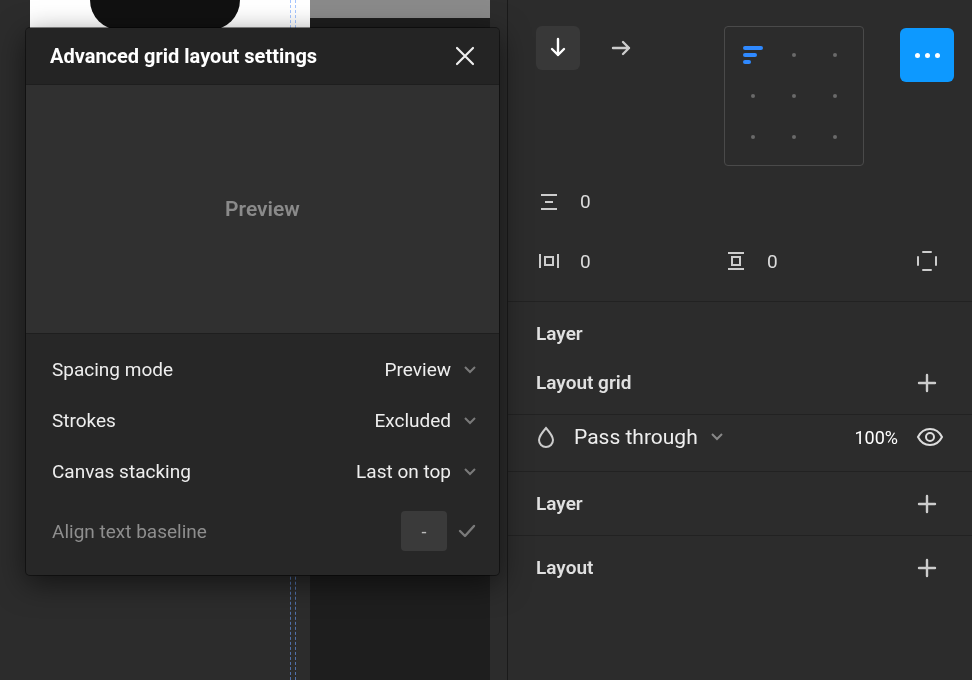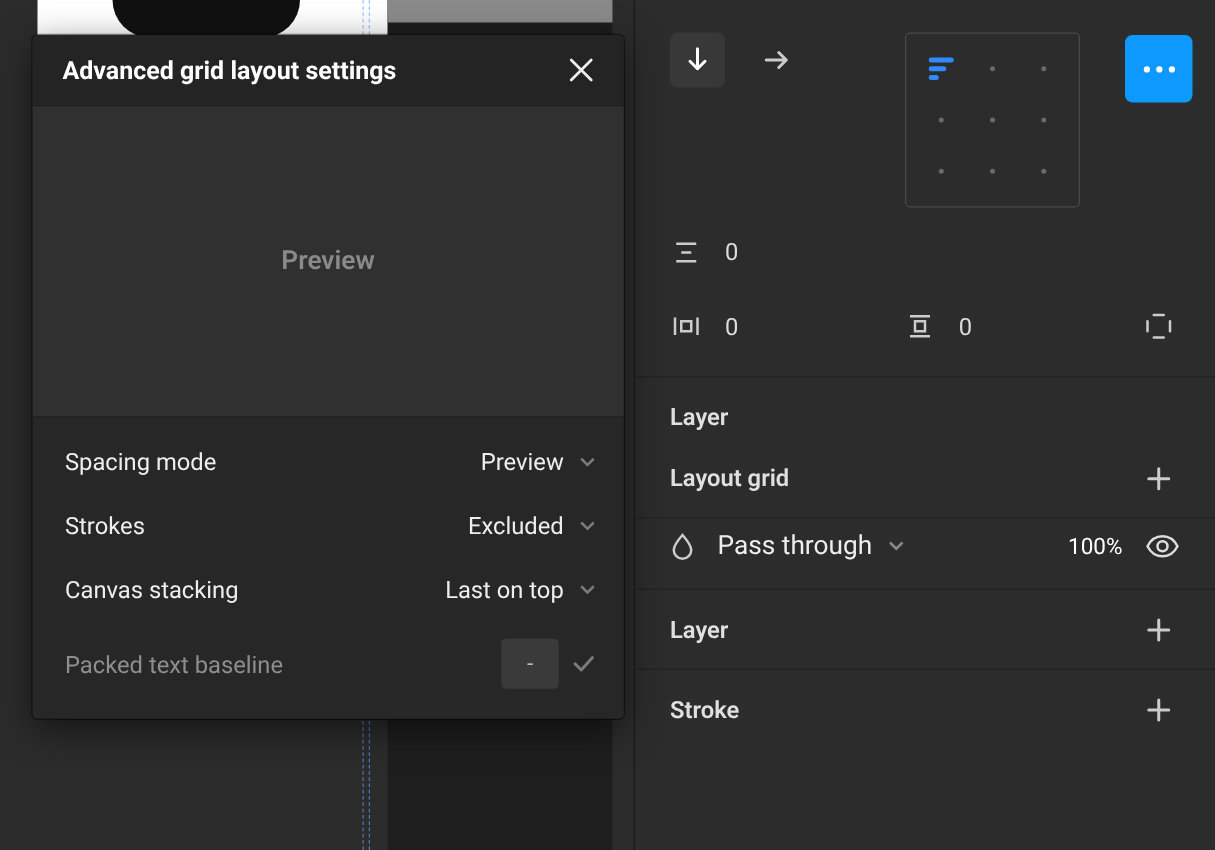--- a/index.html
+++ b/index.html
@@ -378,21 +378,21 @@
   <div class="section">
     <span class="section-title">Layer</span>
     <span class="add-btn">
       <svg width="22" height="22" viewBox="0 0 22 22">
           <path d="M11 3 V19 M3 11 H19" stroke="#ccc" stroke-width="2.4" stroke-linecap="round"></path>
         </svg>
     </span>
   </div>
 
   <div class="section" style="border-bottom:none;">
-    <span class="section-title">Stroke</span>
+    <span class="section-title">Layout</span>
     <span class="add-btn">
       <svg width="22" height="22" viewBox="0 0 22 22">
           <path d="M11 3 V19 M3 11 H19" stroke="#ccc" stroke-width="2.4" stroke-linecap="round"></path>
         </svg>
     </span>
   </div>
 </div>
 
 <div class="dialog">
   <div class="dlg-header">
@@ -428,21 +428,21 @@
     <div class="dlg-row">
       <span class="label">Canvas stacking</span>
       <div class="dd">
         <span>Last on top</span>
         <svg class="chev" width="14" height="10" viewBox="0 0 14 10">
             <path d="M2 2 L7 7 L12 2" stroke="#7a7a7a" stroke-width="2" fill="none"></path>
           </svg>
       </div>
     </div>
     <div class="dlg-row muted">
-      <span class="label">Packed text baseline</span>
+      <span class="label">Align text baseline</span>
       <div class="baseline-ctrls">
         <div class="dash-box">
           <span>-</span>
         </div>
         <span class="check">
           <svg width="20" height="16" viewBox="0 0 20 16">
               <path d="M3 8 L8 13 L17 3" stroke="#7a7a7a" stroke-width="2.4" fill="none" stroke-linecap="round" stroke-linejoin="round"></path>
             </svg>
         </span>
       </div>

